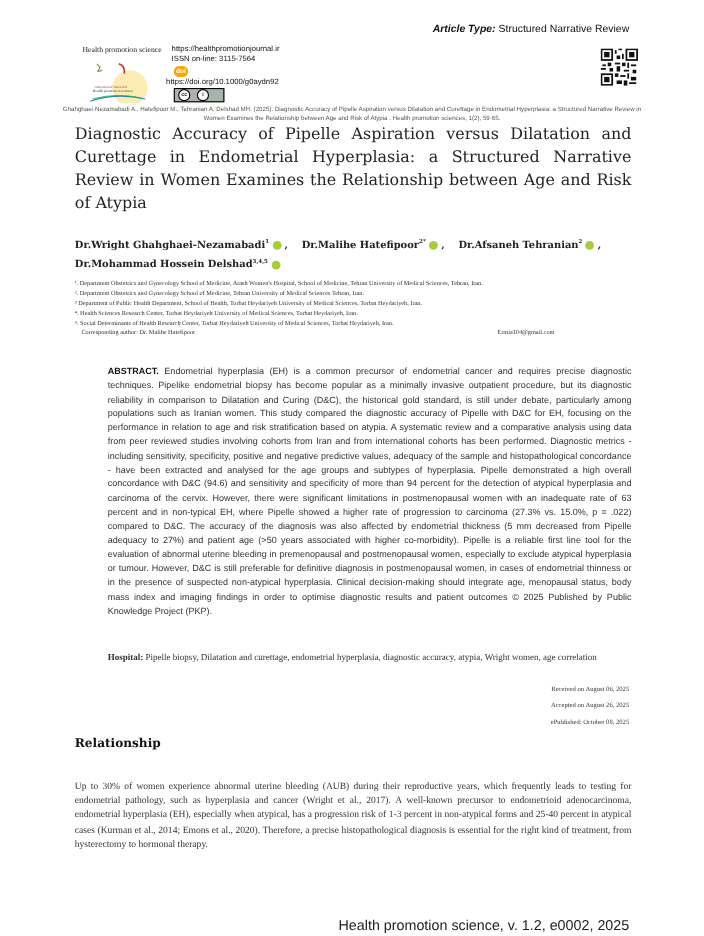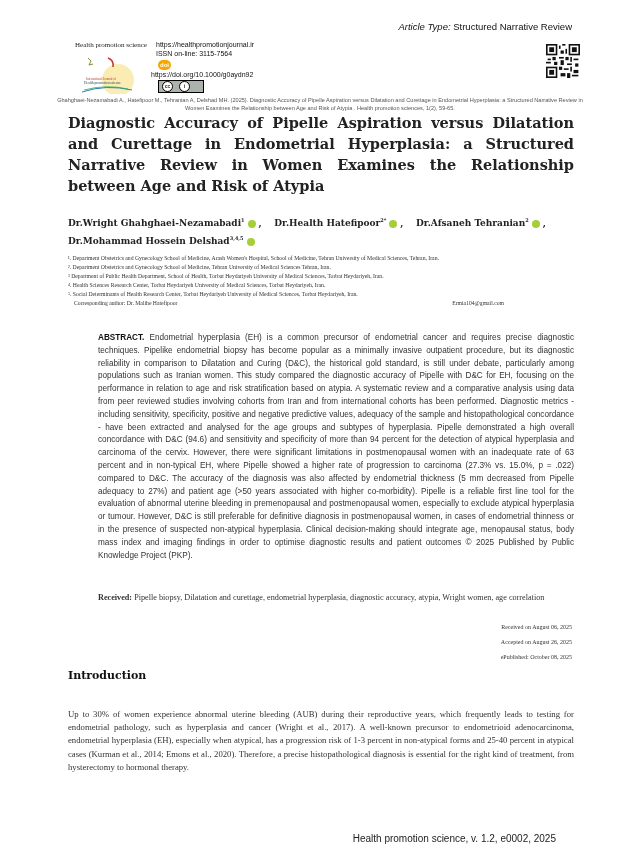--- a/index.html
+++ b/index.html
@@ -1,41 +1,41 @@
 <!DOCTYPE html>
 <html><head>
 <meta charset="utf-8">
 <style>
   html, body { margin: 0; padding: 0; background: #ffffff; }
   body { width: 640px; height: 851px; position: relative; overflow: hidden; font-family: "DejaVu Serif", serif; color: #222; }
   .abs { position: absolute; }
   .article-type { top: 21px; right: 68px; font-family: "Liberation Sans", sans-serif; font-size: 9.5px; color: #111; }
-  .article-type .label { font-style: italic; font-weight: normal; }
+  .article-type .label { font-style: italic; font-weight: bold; }
   .article-type .val { font-weight: normal; }
   .qr { top: 44px; left: 546px; width: 34px; height: 34px; }
   .journal-name { top: 41px; left: 75px; font-family: "Liberation Serif", serif; font-size: 7px; color: #222; }
   .logo { top: 50px; left: 78px; width: 62px; height: 44px; }
   .links { top: 40px; left: 156px; font-family: "Liberation Sans", sans-serif; font-size: 7px; color: #111; line-height: 9px; }
   .doi-badge { top: 60px; left: 158px; width: 13px; height: 10px; border-radius: 6px; background: #f6a800; color: #fff; font-family: "Liberation Sans", sans-serif; font-size: 6px; font-weight: bold; text-align: center; line-height: 10px; }
   .doi-link { top: 71px; left: 151px; font-family: "Liberation Sans", sans-serif; font-size: 7px; color: #111; }
   .cc { top: 80px; left: 158px; width: 46px; height: 13px; background: #aab2ab; border: 1px solid #000; display: flex; align-items: center; gap: 6px; padding-left: 3px; box-sizing: border-box; }
   .cc span { display: inline-block; width: 9px; height: 9px; border: 1.2px solid #000; border-radius: 50%; background: #fff; font-family: "Liberation Sans", sans-serif; font-size: 5px; font-weight: bold; line-height: 9px; text-align: center; }
   .citation { top: 97px; left: 0; width: 640px; text-align: center; font-family: "Liberation Sans", sans-serif; font-size: 5.6px; color: #555; line-height: 7.5px; }
-  .title { top: 112px; left: 68px; width: 506px; font-family: "DejaVu Serif", serif; font-weight: bold; font-size: 14.5px; line-height: 21px; color: #222; text-align: justify; text-align-last: left; }
+  .title { top: 112px; left: 68px; width: 506px; font-family: "DejaVu Serif", serif; font-weight: normal; font-size: 14.5px; line-height: 21px; color: #222; text-align: justify; text-align-last: left; }
   .authors { top: 213px; left: 68px; width: 507px; font-weight: bold; font-size: 9px; line-height: 15px; color: #222; }
   .orcid { display: inline-block; width: 8px; height: 8px; border-radius: 50%; background: #a6ce39; vertical-align: middle; margin: 0 3px; }
   .affils { top: 254px; left: 68px; width: 507px; font-size: 5.7px; line-height: 9px; color: #333; font-family: "Liberation Serif", serif; }
   .corresp { display: flex; justify-content: space-between; width: 430px; padding-left: 6px; }
   .abstract { top: 332px; left: 98px; width: 476px; font-family: Liberation Sans, sans-serif; font-size: 8.2px; line-height: 12.8px; text-align: justify; color: #333; }
   .abstract b { color: #111; }
   .keywords { top: 592px; left: 98px; width: 476px; font-family: "Liberation Serif", serif; font-size: 8.2px; line-height: 12px; color: #333; }
   .dates { top: 620px; right: 68px; text-align: right; font-family: "Liberation Serif", serif; font-size: 6px; line-height: 15px; color: #333; }
   .intro-h { top: 669px; left: 68px; font-weight: bold; font-size: 11px; color: #111; font-family: "DejaVu Serif", serif; }
   .intro-p { top: 708px; left: 68px; width: 506px; font-family: Liberation Serif, serif; font-size: 8.7px; line-height: 13.2px; text-align: justify; color: #333; }
-  .footer { top: 833px; right: 84px; font-family: "Liberation Sans", sans-serif; font-size: 10px; color: #222; }
+  .footer { top: 833px; right: 68px; font-family: "Liberation Sans", sans-serif; font-size: 13px; color: #222; }
 </style>
 </head>
 <body>
 
 <div class="abs article-type">
   <span class="label">Article Type:</span>
   <span class="val">Structured Narrative Review</span>
 </div>
 
 <svg class="abs qr" viewBox="0 0 21 21">
@@ -100,21 +100,21 @@
 
 <div class="abs citation">
   <div>Ghahghaei-Nezamabadi A., Hatefipoor M., Tehranian A, Delshad MH. (2025). Diagnostic Accuracy of Pipelle Aspiration versus Dilatation and Curettage in Endometrial Hyperplasia: a Structured Narrative Review in</div>
   <div>Women Examines the Relationship between Age and Risk of Atypia . Health promotion sciences, 1(2), 59-65.</div>
 </div>
 
 <div class="abs title">Diagnostic Accuracy of Pipelle Aspiration versus Dilatation and Curettage in Endometrial Hyperplasia: a Structured Narrative Review in Women Examines the Relationship between Age and Risk of Atypia</div>
 
 <div class="abs authors">
   <span><span>Dr.Wright Ghahghaei-Nezamabadi</span><sup style="font-size:5px">1</sup></span><span class="orcid"></span>,&nbsp;&nbsp;&nbsp;
-  <span><span>Dr.Health Hatefipoor</span><sup style="font-size:5px">2*</sup></span><span class="orcid"></span>,&nbsp;&nbsp;&nbsp;
+  <span><span>Dr.Malihe Hatefipoor</span><sup style="font-size:5px">2*</sup></span><span class="orcid"></span>,&nbsp;&nbsp;&nbsp;
   <span><span>Dr.Afsaneh Tehranian</span><sup style="font-size:5px">2</sup></span><span class="orcid"></span>,<br>
   <span><span>Dr.Mohammad Hossein Delshad</span><sup style="font-size:5px">3,4,5</sup></span><span class="orcid"></span>
 </div>
 
 <div class="abs affils">
   <div>¹. Department Obstetrics and Gynecology School of Medicine, Arash Women's Hospital, School of Medicine, Tehran University of Medical Sciences, Tehran, Iran.</div>
   <div>². Department Obstetrics and Gynecology School of Medicine, Tehran University of Medical Sciences Tehran, Iran.</div>
   <div>³ Department of Public Health Department, School of Health, Torbat Heydariyeh University of Medical Sciences, Torbat Heydariyeh, Iran.</div>
   <div>⁴. Health Sciences Research Center, Torbat Heydariyeh University of Medical Sciences, Torbat Heydariyeh, Iran.</div>
   <div>⁵. Social Determinants of Health Research Center, Torbat Heydariyeh University of Medical Sciences, Torbat Heydariyeh, Iran.</div>
@@ -123,26 +123,26 @@
     <span>Ermia104@gmail.com</span>
   </div>
 </div>
 
 <div class="abs abstract">
   <b>ABSTRACT.</b>
   <span>Endometrial hyperplasia (EH) is a common precursor of endometrial cancer and requires precise diagnostic techniques. Pipelike endometrial biopsy has become popular as a minimally invasive outpatient procedure, but its diagnostic reliability in comparison to Dilatation and Curing (D&amp;C), the historical gold standard, is still under debate, particularly among populations such as Iranian women. This study compared the diagnostic accuracy of Pipelle with D&amp;C for EH, focusing on the performance in relation to age and risk stratification based on atypia. A systematic review and a comparative analysis using data from peer reviewed studies involving cohorts from Iran and from international cohorts has been performed. Diagnostic metrics - including sensitivity, specificity, positive and negative predictive values, adequacy of the sample and histopathological concordance - have been extracted and analysed for the age groups and subtypes of hyperplasia. Pipelle demonstrated a high overall concordance with D&amp;C (94.6) and sensitivity and specificity of more than 94 percent for the detection of atypical hyperplasia and carcinoma of the cervix. However, there were significant limitations in postmenopausal women with an inadequate rate of 63 percent and in non-typical EH, where Pipelle showed a higher rate of progression to carcinoma (27.3% vs. 15.0%, p = .022) compared to D&amp;C. The accuracy of the diagnosis was also affected by endometrial thickness (5 mm decreased from Pipelle adequacy to 27%) and patient age (&gt;50 years associated with higher co-morbidity). Pipelle is a reliable first line tool for the evaluation of abnormal uterine bleeding in premenopausal and postmenopausal women, especially to exclude atypical hyperplasia or tumour. However, D&amp;C is still preferable for definitive diagnosis in postmenopausal women, in cases of endometrial thinness or in the presence of suspected non-atypical hyperplasia. Clinical decision-making should integrate age, menopausal status, body mass index and imaging findings in order to optimise diagnostic results and patient outcomes © 2025 Published by Public Knowledge Project (PKP).</span>
 </div>
 
 <div class="abs keywords">
-  <b>Received:</b>
+  <b>Hospital:</b>
   <span>Pipelle biopsy, Dilatation and curettage, endometrial hyperplasia, diagnostic accuracy, atypia, Wright women, age correlation</span>
 </div>
 
 <div class="abs dates">
   <div>Received on August 06, 2025</div>
   <div>Accepted on August 26, 2025</div>
   <div>ePublished: October 08, 2025</div>
 </div>
 
-<div class="abs intro-h">Introduction</div>
+<div class="abs intro-h">Relationship</div>
 <div class="abs intro-p">Up to 30% of women experience abnormal uterine bleeding (AUB) during their reproductive years, which frequently leads to testing for endometrial pathology, such as hyperplasia and cancer (Wright et al., 2017).  A well-known precursor to endometrioid adenocarcinoma, endometrial hyperplasia (EH), especially when atypical, has a progression risk of 1-3 percent in non-atypical forms and 25-40 percent in atypical cases (Kurman et al., 2014; Emons et al., 2020). Therefore, a precise histopathological diagnosis is essential for the right kind of treatment, from hysterectomy to hormonal therapy.</div>
 
 <div class="abs footer">Health promotion science, v. 1.2, e0002, 2025</div>
 
 </body></html>

